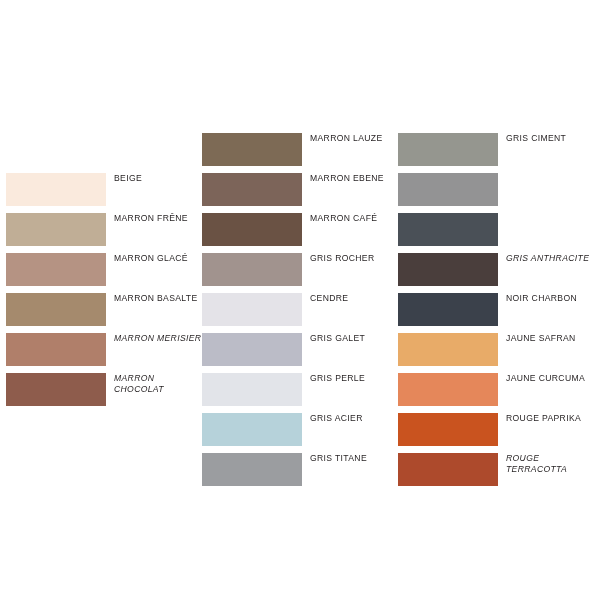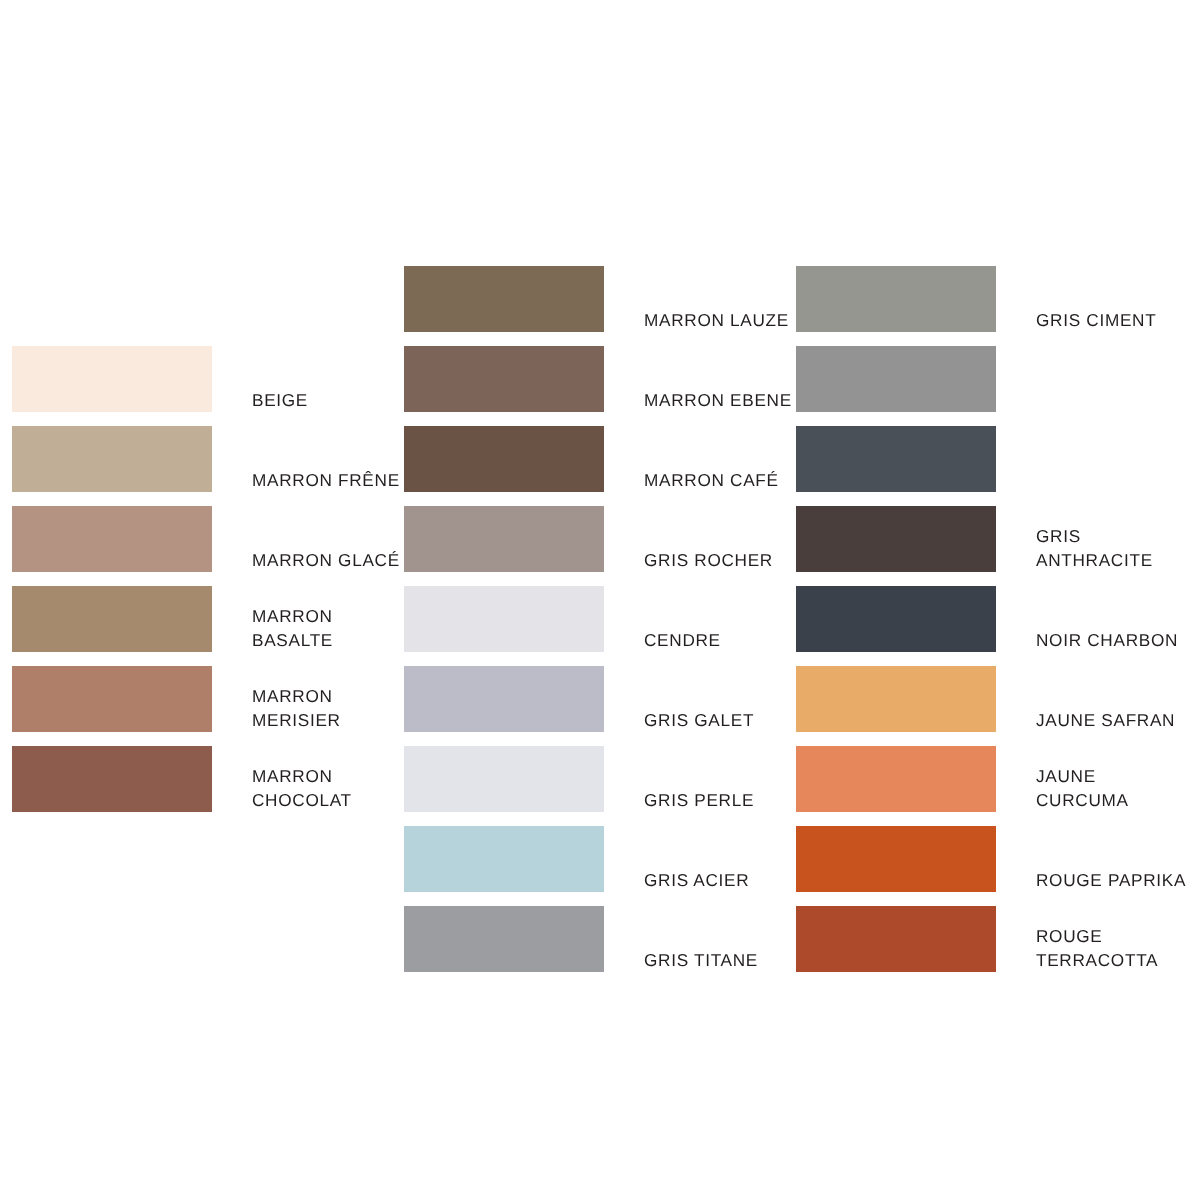--- a/index.html
+++ b/index.html
@@ -48,34 +48,35 @@
     flex: 0 0 100px;
   }
   .chip-wrap {
     width: 100px;
     display: flex;
     align-items: flex-start;
     flex: 0 0 100px;
   }
   .label {
     flex: 1 1 auto;
-    padding-left: 20px;
+    padding-left: 8px;
     font-size: 8.6px;
     letter-spacing: 0.35px;
     color: #231f20;
     line-height: 11.4px;
     display: flex;
-    align-items: flex-end;
+    align-items: flex-start;
     height: 33px;
   }
   .label span {
     display: block;
   }
   .label.two-line span {
     line-height: 11.4px;
+    font-style: italic;
   }
   .texture-fer {
     background-image:
       repeating-linear-gradient(45deg, rgba(255,255,255,0.055) 0px, rgba(255,255,255,0.055) 1px, rgba(0,0,0,0) 1px, rgba(0,0,0,0) 3px);
   }
   .texture-paprika {
     background-image:
       repeating-linear-gradient(45deg, rgba(255,255,255,0.06) 0px, rgba(255,255,255,0.06) 1px, rgba(0,0,0,0) 1px, rgba(0,0,0,0) 3px);
   }
 </style>

